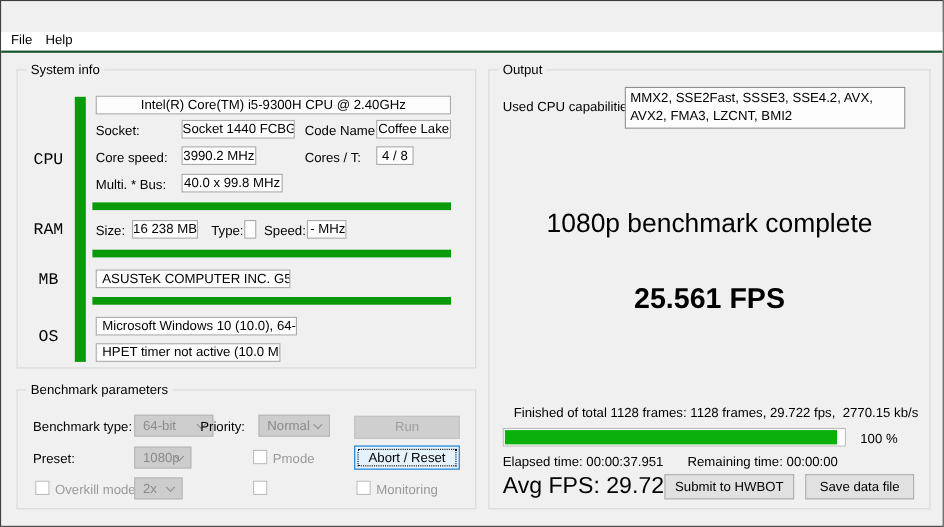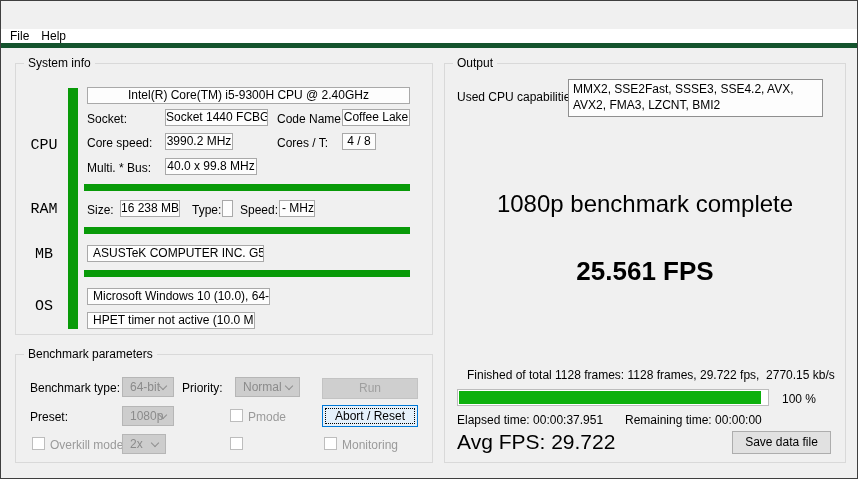--- a/index.html
+++ b/index.html
@@ -10,21 +10,21 @@
     font-family:"Liberation Sans","DejaVu Sans",sans-serif;font-size:12px;color:#000;
   }
   
   .titlebar{position:absolute;top:0;left:0;right:0;height:28px;background:#ffffff;}
   .app-icon{position:absolute;left:9px;top:6px;width:16px;height:16px;}
   .title{position:absolute;left:32px;top:7px;font-size:12px;white-space:nowrap;}
   .wincontrols{position:absolute;right:0;top:0;height:28px;display:flex;}
   .wc{width:46px;height:28px;display:flex;align-items:center;justify-content:center;}
   
   .menubar{position:absolute;top:28px;left:0;right:0;height:19px;background:#ffffff;
-    border-bottom:5px solid #14532d;display:flex;align-items:flex-start;padding-left:3px;}
+    border-bottom:2px solid #14532d;display:flex;align-items:flex-start;padding-left:3px;}
   .menuitem{padding:0 6px;white-space:nowrap;}
   
   .group{position:absolute;border:1px solid #d9d9d9;}
   .group-label{position:absolute;top:-8px;left:8px;background:#f0f0f0;padding:0 4px;white-space:nowrap;}
   
   .lbl{position:absolute;white-space:nowrap;}
   .seclbl{position:absolute;font-size:15px;width:44px;text-align:center;white-space:nowrap;font-family:Liberation Mono, monospace;}
   .box{position:absolute;height:17px;border:1px solid #a9a9a9;background:#fdfdfd;
     font-size:12px;line-height:15px;text-align:center;white-space:nowrap;overflow:hidden;}
   .box.leftal{text-align:left;padding-left:5px;}
@@ -104,21 +104,21 @@
     <div class="hbar" style="left:68px;top:206px;width:326px;"></div>
 
     <div class="box leftal" style="left:71px;top:224px;width:183px;">Microsoft Windows 10 (10.0), 64-bit</div>
     <div class="box leftal" style="left:71px;top:248px;width:168px;">HPET timer not active (10.0 MHz)</div>
   </div>
 
   <div class="group" style="left:14px;top:353px;width:418px;height:109px;">
     <span class="group-label">Benchmark parameters</span>
 
     <span class="lbl" style="left:14px;top:26px;">Benchmark type:</span>
-    <div class="combo" style="left:106px;top:22px;width:52px;">
+    <div class="combo" style="left:106px;top:22px;width:72px;">
       <span>64-bit</span>
       <span class="chev"></span>
     </div>
     <span class="lbl" style="left:166px;top:26px;">Priority:</span>
     <div class="combo" style="left:219px;top:22px;width:65px;">
       <span>Normal</span>
       <span class="chev"></span>
     </div>
     <div class="btn disabled" style="left:306px;top:23px;width:96px;height:21px;">Run</div>
 
@@ -156,16 +156,17 @@
 
     <div class="ptrack" style="left:12px;top:325px;width:312px;height:17px;">
       <div class="pfill" style="width: calc(100% - 6px);"></div>
     </div>
     <span class="lbl" style="left:337px;top:328px;">100 %</span>
 
     <span class="lbl" style="left:12px;top:349px;">Elapsed time: 00:00:37.951</span>
     <span class="lbl" style="left:180px;top:349px;">Remaining time: 00:00:00</span>
 
     <span class="avgfps" style="left:12px;top:366px;">Avg FPS: 29.722</span>
+    <div class="btn normal" style="left:159px;top:367px;width:118px;height:23px;">Submit to HWBOT</div>
     <div class="btn normal" style="left:287px;top:367px;width:99px;height:23px;">Save data file</div>
   </div>
 
 </div>
 
 </body></html>

